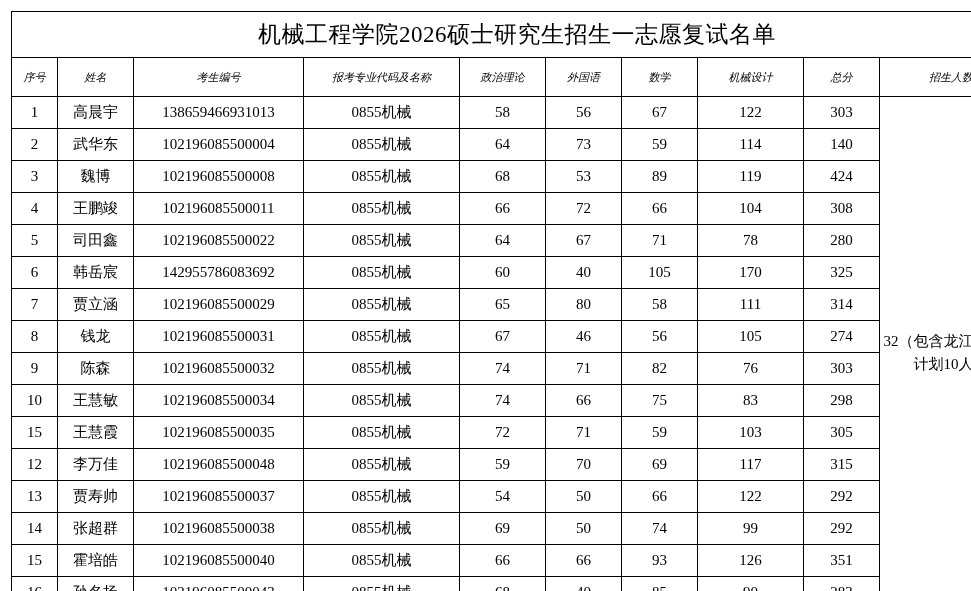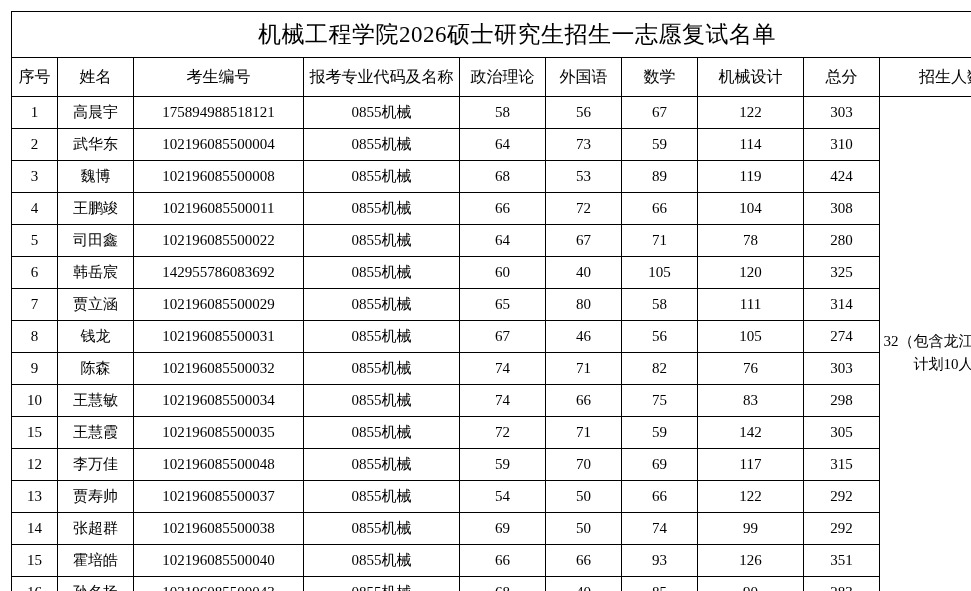--- a/index.html
+++ b/index.html
@@ -34,22 +34,23 @@
     padding: 0;
   }
   .title-cell {
     height: 45px;
     font-size: 23px;
     font-weight: bold;
     letter-spacing: 0.5px;
   }
   .head-cell {
     height: 38px;
-    font-size: 16px;
+    font-size: 11px;
     font-weight: bold;
+    font-style: italic;
   }
   .body-cell {
     height: 31px;
     font-size: 15px;
   }
   .admit-cell {
     font-size: 15px;
     line-height: 1.5;
     padding: 0 10px;
     text-align: left;
@@ -95,40 +96,40 @@
         <td class="head-cell">外国语</td>
         <td class="head-cell">数学</td>
         <td class="head-cell">机械设计</td>
         <td class="head-cell">总分</td>
         <td class="head-cell">招生人数</td>
       </tr>
 
       <tr>
         <td class="body-cell">1</td>
         <td class="body-cell">高晨宇</td>
-        <td class="body-cell">175894988518121</td>
+        <td class="body-cell">138659466931013</td>
         <td class="body-cell">0855机械</td>
         <td class="body-cell">58</td>
         <td class="body-cell">56</td>
         <td class="body-cell">67</td>
         <td class="body-cell">122</td>
         <td class="body-cell">303</td>
         <td class="admit-cell" rowspan="16">32（包含龙江工程师计划10人）</td>
       </tr>
 
       <tr>
         <td class="body-cell">2</td>
         <td class="body-cell">武华东</td>
         <td class="body-cell">102196085500004</td>
         <td class="body-cell">0855机械</td>
         <td class="body-cell">64</td>
         <td class="body-cell">73</td>
         <td class="body-cell">59</td>
         <td class="body-cell">114</td>
-        <td class="body-cell">310</td>
+        <td class="body-cell">140</td>
       </tr>
 
       <tr>
         <td class="body-cell">3</td>
         <td class="body-cell">魏博</td>
         <td class="body-cell">102196085500008</td>
         <td class="body-cell">0855机械</td>
         <td class="body-cell">68</td>
         <td class="body-cell">53</td>
         <td class="body-cell">89</td>
@@ -161,21 +162,21 @@
       </tr>
 
       <tr>
         <td class="body-cell">6</td>
         <td class="body-cell">韩岳宸</td>
         <td class="body-cell">142955786083692</td>
         <td class="body-cell">0855机械</td>
         <td class="body-cell">60</td>
         <td class="body-cell">40</td>
         <td class="body-cell">105</td>
-        <td class="body-cell">120</td>
+        <td class="body-cell">170</td>
         <td class="body-cell">325</td>
       </tr>
 
       <tr>
         <td class="body-cell">7</td>
         <td class="body-cell">贾立涵</td>
         <td class="body-cell">102196085500029</td>
         <td class="body-cell">0855机械</td>
         <td class="body-cell">65</td>
         <td class="body-cell">80</td>
@@ -221,21 +222,21 @@
       </tr>
 
       <tr>
         <td class="body-cell">15</td>
         <td class="body-cell">王慧霞</td>
         <td class="body-cell">102196085500035</td>
         <td class="body-cell">0855机械</td>
         <td class="body-cell">72</td>
         <td class="body-cell">71</td>
         <td class="body-cell">59</td>
-        <td class="body-cell">142</td>
+        <td class="body-cell">103</td>
         <td class="body-cell">305</td>
       </tr>
 
       <tr>
         <td class="body-cell">12</td>
         <td class="body-cell">李万佳</td>
         <td class="body-cell">102196085500048</td>
         <td class="body-cell">0855机械</td>
         <td class="body-cell">59</td>
         <td class="body-cell">70</td>

